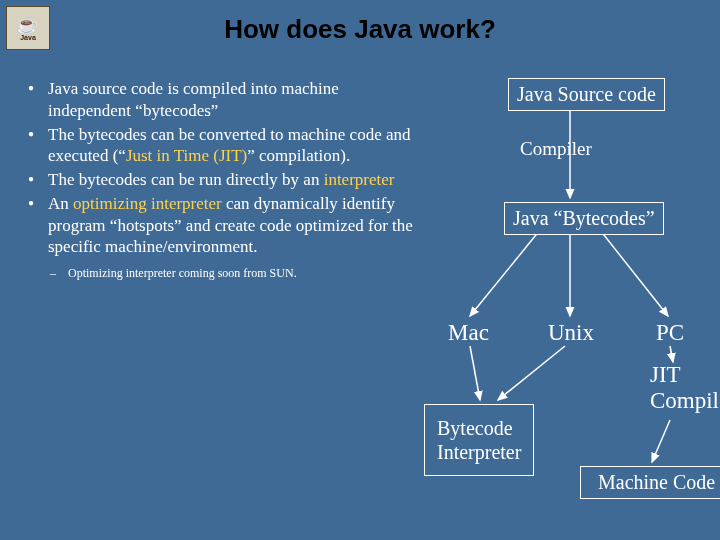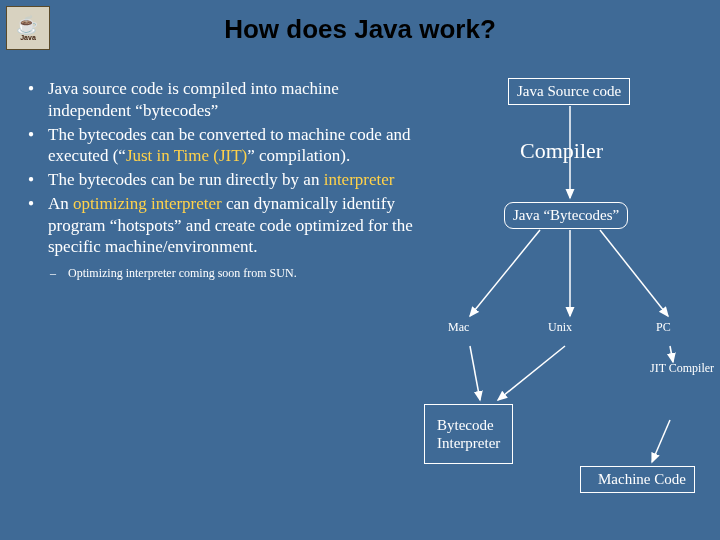--- a/index.html
+++ b/index.html
@@ -39,25 +39,25 @@
   ul.sub { list-style: none; margin-top: 8px; }
   ul.sub > li { position: relative; padding-left: 48px; font-size: 12px; }
   ul.sub > li::before {
     content: "–"; position: absolute; left: 30px; top: 0;
   }
   .hl { color: #ffd24a; }
 
   .diagram { position: absolute; top: 70px; left: 420px; width: 300px; height: 460px; }
   .box {
     position: absolute; background: #3f6a96; border: 1px solid #fff;
-    color: #fff; text-align: center; padding: 4px 8px; font-size: 15px;
+    color: #fff; text-align: center; padding: 4px 8px; font-size: 20px;
     white-space: nowrap;
   }
   .lbl {
-    position: absolute; color: #fff; font-size: 12px; text-align: center;
+    position: absolute; color: #fff; font-size: 23px; text-align: center;
   }
   svg.arrows { position: absolute; top: 0; left: 0; width: 300px; height: 460px; }
 </style>
 </head>
 <body>
 
 <div class="logo">
   <span class="cup">☕</span>
   <span>Java</span>
 </div>
@@ -100,22 +100,22 @@
 
     <line x1="50" y1="276" x2="60" y2="330" stroke="#fff" stroke-width="1.5" marker-end="url(#ah)"></line>
     <line x1="145" y1="276" x2="78" y2="330" stroke="#fff" stroke-width="1.5" marker-end="url(#ah)"></line>
 
     <line x1="250" y1="276" x2="253" y2="292" stroke="#fff" stroke-width="1.5" marker-end="url(#ah)"></line>
 
     <line x1="250" y1="350" x2="232" y2="392" stroke="#fff" stroke-width="1.5" marker-end="url(#ah)"></line>
   </svg>
 
   <div class="box" style="top:8px; left:88px;">Java Source code</div>
-  <div class="lbl" style="top:68px; left:100px; font-size:22px;">Compiler</div>
-  <div class="box" style="top:132px; left:84px;border-radius:9px;">Java “Bytecodes”</div>
+  <div class="lbl" style="top:68px; left:100px; font-size:19px;">Compiler</div>
+  <div class="box" style="top:132px; left:84px;">Java “Bytecodes”</div>
 
   <div class="lbl" style="top:250px; left:28px;">Mac</div>
   <div class="lbl" style="top:250px; left:128px;">Unix</div>
   <div class="lbl" style="top:250px; left:236px;">PC</div>
 
   <div class="lbl" style="top:292px; left:230px; text-align:left; line-height:1.15;">JIT Compiler</div>
 
   <div class="box" style="top:334px; left:4px; text-align:left; line-height:1.2; padding:11px 12px;">
     <span>Bytecode</span><br>
     <span>Interpreter</span>

